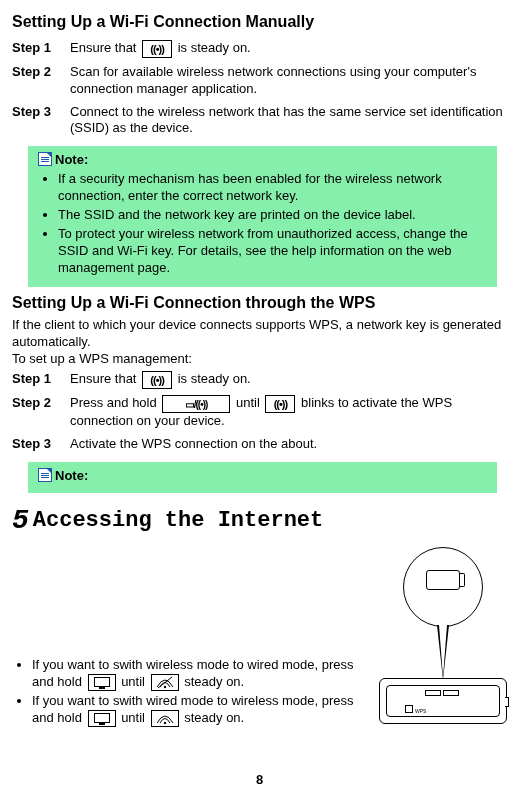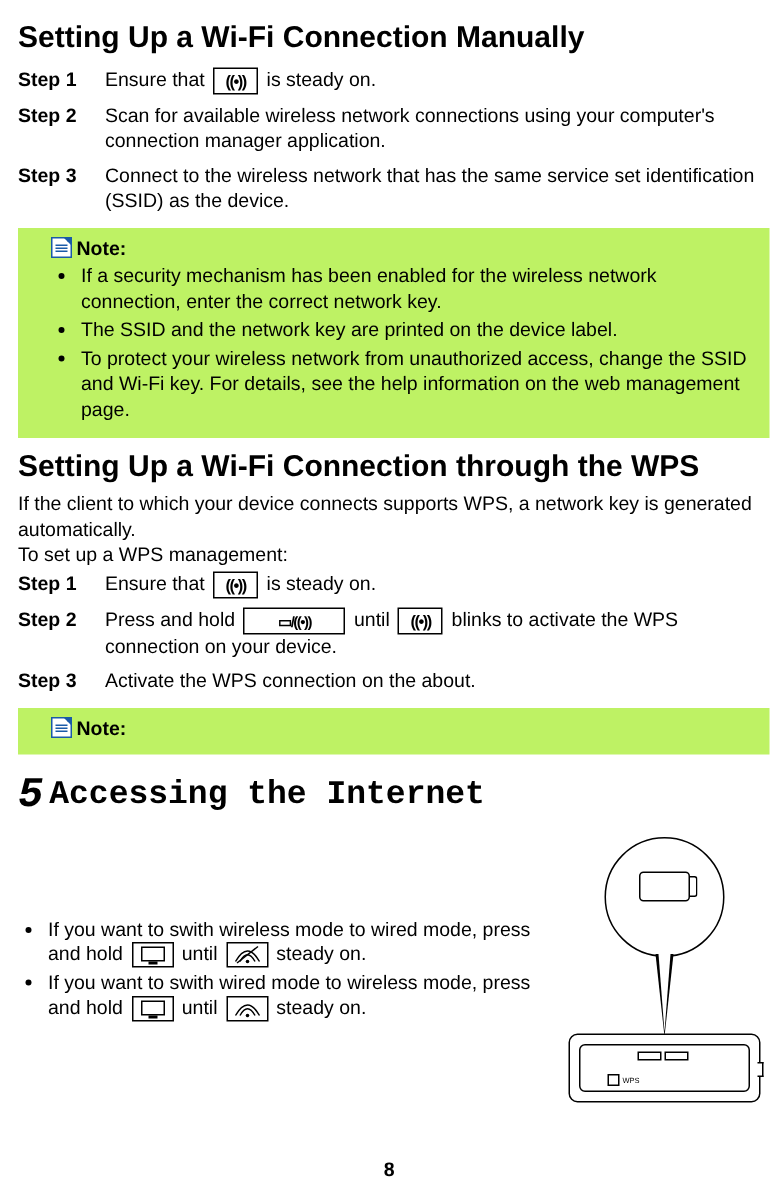--- a/index.html
+++ b/index.html
@@ -7,38 +7,38 @@
     width:519px;height:799px;
     font-family:"Segoe UI",Arial,sans-serif;
     font-size:13px;
     color:#000;
     line-height:1.3;
     background:#fff;
     position:relative;
     box-sizing:border-box;
     padding:8px 6px 0 12px;
   }
-  h2{font-size:20px;font-weight:bold;margin:4px 0 4px 0;font-family:"Trebuchet MS","Segoe UI",Arial,sans-serif}
+  h2{font-size:16px;font-weight:bold;margin:4px 0 4px 0;font-family:"Trebuchet MS","Segoe UI",Arial,sans-serif}
   h1.sect{font-size:22px;font-weight:bold;margin:10px 0 4px 0;font-family:Liberation Mono, monospace}
   h1.sect .num{font-size:28px;font-style:italic;font-weight:bold;vertical-align:-2px;margin-right:4px}
   .steps{display:table;width:100%}
   .step-row{display:table-row}
   .step-label{display:table-cell;font-weight:bold;white-space:nowrap;padding:3px 10px 3px 0;vertical-align:top;width:48px}
   .step-body{display:table-cell;padding:3px 0;vertical-align:top}
-  .note{background:#bef264;padding:6px 10px 8px 22px;margin:6px 0}
+  .note{background:#86efac;padding:6px 10px 8px 10px;margin:6px 16px}
   .note .note-head{font-weight:bold}
   .note .doc-icon{display:inline-block;width:12px;height:12px;border:1px solid #1a5aa8;position:relative;margin-right:3px;vertical-align:-2px;background:#fff}
   .note .doc-icon::before{content:"";position:absolute;right:-1px;top:-1px;border:3px solid transparent;border-top-color:#1a5aa8;border-right-color:#1a5aa8}
   .note .doc-icon::after{content:"";position:absolute;left:2px;right:2px;top:4px;height:1px;background:#1a5aa8;box-shadow:0 2px 0 #1a5aa8,0 4px 0 #1a5aa8}
   ul.b{margin:2px 0 0 0;padding-left:20px}
   ul.b li{margin:2px 0;list-style-type:disc}
   p{margin:0 0}
   .icon-box{display:inline-block;border:1px solid #000;padding:1px 4px 0 4px;height:15px;vertical-align:middle;margin:0 2px;line-height:13px;background:#fff;min-width:20px;text-align:center}
   .wifi-glyph{font-family:Arial,sans-serif;font-weight:bold;font-size:11px;letter-spacing:-1px}
-  .two-col{display:flex;align-items:center}
+  .two-col{display:flex;align-items:flex-end}
   .two-col .left{flex:1;padding-right:6px}
   .two-col .right{width:140px;text-align:center}
   .callout{position:relative;display:inline-block}
   .zoom-circle{width:78px;height:78px;border:1.5px solid #000;border-radius:50%;margin:4px auto 0 auto;position:relative;background:#fff}
   .zoom-circle .btn{position:absolute;left:22px;top:22px;width:32px;height:18px;border:1px solid #000;border-radius:3px}
   .zoom-circle .btn::after{content:"";position:absolute;right:-6px;top:2px;bottom:2px;width:5px;border:1px solid #000;border-left:none;border-radius:0 2px 2px 0}
   .pointer{width:0;height:0;border-left:6px solid transparent;border-right:6px solid transparent;border-top:55px solid #000;margin:-2px auto 0 auto;position:relative}
   .pointer::after{content:"";position:absolute;left:-4px;top:-55px;width:0;height:0;border-left:4px solid transparent;border-right:4px solid transparent;border-top:52px solid #fff}
   .device{width:126px;height:44px;border:1.5px solid #000;border-radius:6px;margin:-2px auto 0 auto;position:relative;background:#fff}
   .device .inner{position:absolute;left:6px;right:6px;top:6px;bottom:6px;border:1px solid #000;border-radius:4px}

